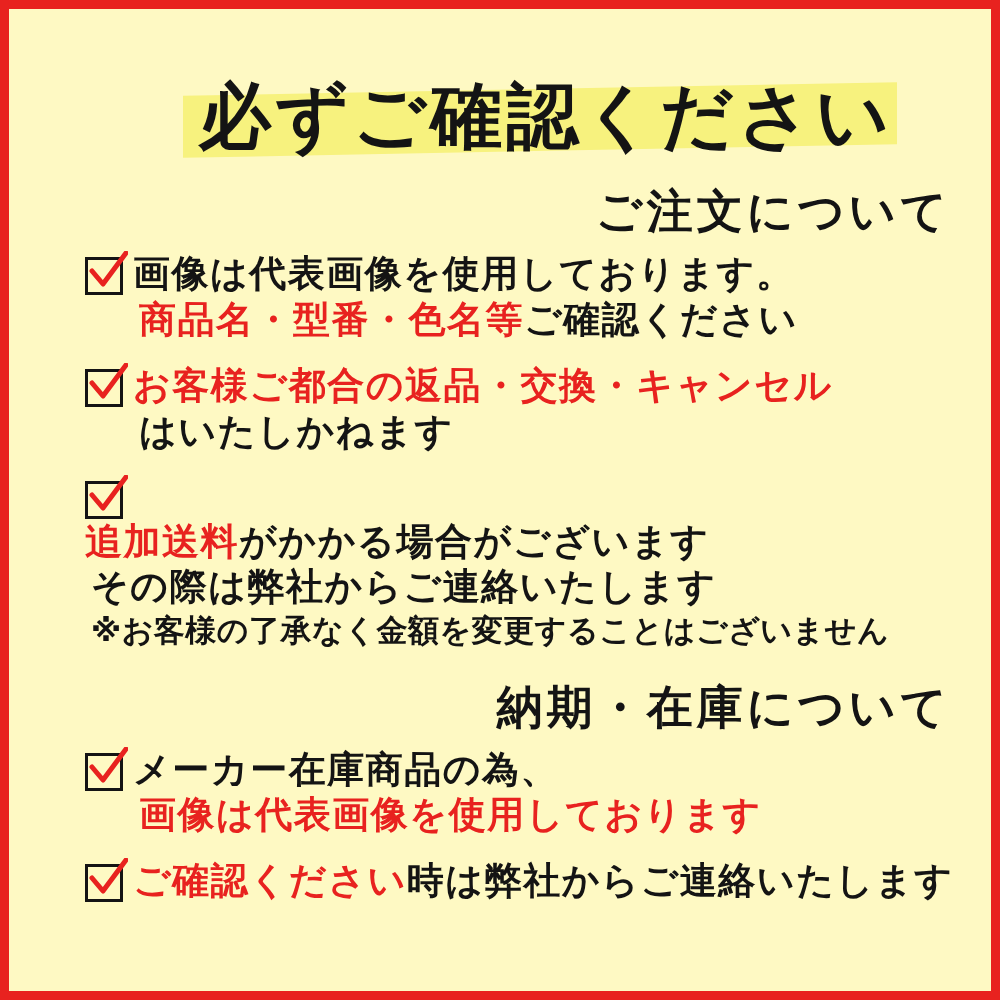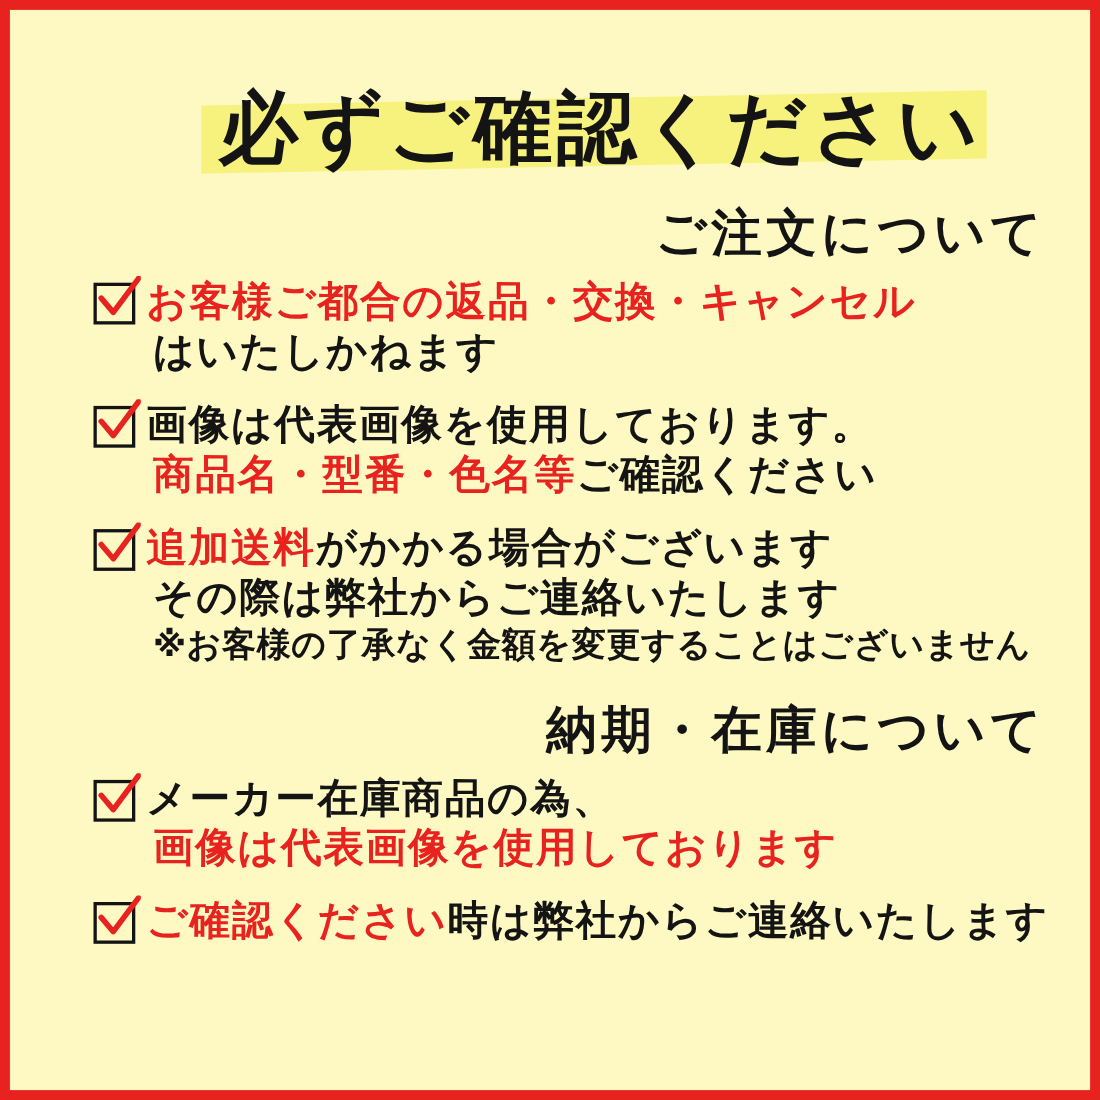--- a/index.html
+++ b/index.html
@@ -67,21 +67,21 @@
     margin: 6px 0 8px 22px;
     text-align: right;
   }
   .section-title.second { margin-top: 26px; }
 
   .item {
     display: flex;
     align-items: flex-start;
     margin: 0 0 20px 36px;
   }
-  .item.tight { margin-bottom: 20px; }
+  .item.tight { margin-bottom: 20px; flex-direction: column; }
 
   .check {
     flex: 0 0 auto;
     width: 38px;
     height: 38px;
     margin-top: 6px;
     margin-right: 10px;
     position: relative;
   }
   .check .box {
@@ -142,35 +142,35 @@
     <div class="section-title">ご注文について</div>
 
     <div class="item">
       <span class="check">
         <span class="box"></span>
         <svg class="tick" viewBox="0 0 40 40" aria-hidden="true">
           <path d="M4 20 L15 33 L38 2" fill="none" stroke="#e8221f" stroke-width="5" stroke-linecap="round" stroke-linejoin="round"></path>
         </svg>
       </span>
       <span class="lines">
+        <div class="line">画像は代表画像を使用しております。</div>
+        <div class="line indent"><span class="red">商品名・型番・色名等</span><span>ご確認ください</span></div>
+      </span>
+    </div>
+
+    <div class="item">
+      <span class="check">
+        <span class="box"></span>
+        <svg class="tick" viewBox="0 0 40 40" aria-hidden="true">
+          <path d="M4 20 L15 33 L38 2" fill="none" stroke="#e8221f" stroke-width="5" stroke-linecap="round" stroke-linejoin="round"></path>
+        </svg>
+      </span>
+      <span class="lines">
         <div class="line red">お客様ご都合の返品・交換・キャンセル</div>
         <div class="line indent">はいたしかねます</div>
-      </span>
-    </div>
-
-    <div class="item">
-      <span class="check">
-        <span class="box"></span>
-        <svg class="tick" viewBox="0 0 40 40" aria-hidden="true">
-          <path d="M4 20 L15 33 L38 2" fill="none" stroke="#e8221f" stroke-width="5" stroke-linecap="round" stroke-linejoin="round"></path>
-        </svg>
-      </span>
-      <span class="lines">
-        <div class="line">画像は代表画像を使用しております。</div>
-        <div class="line indent"><span class="red">商品名・型番・色名等</span><span>ご確認ください</span></div>
       </span>
     </div>
 
     <div class="item tight">
       <span class="check">
         <span class="box"></span>
         <svg class="tick" viewBox="0 0 40 40" aria-hidden="true">
           <path d="M4 20 L15 33 L38 2" fill="none" stroke="#e8221f" stroke-width="5" stroke-linecap="round" stroke-linejoin="round"></path>
         </svg>
       </span>

